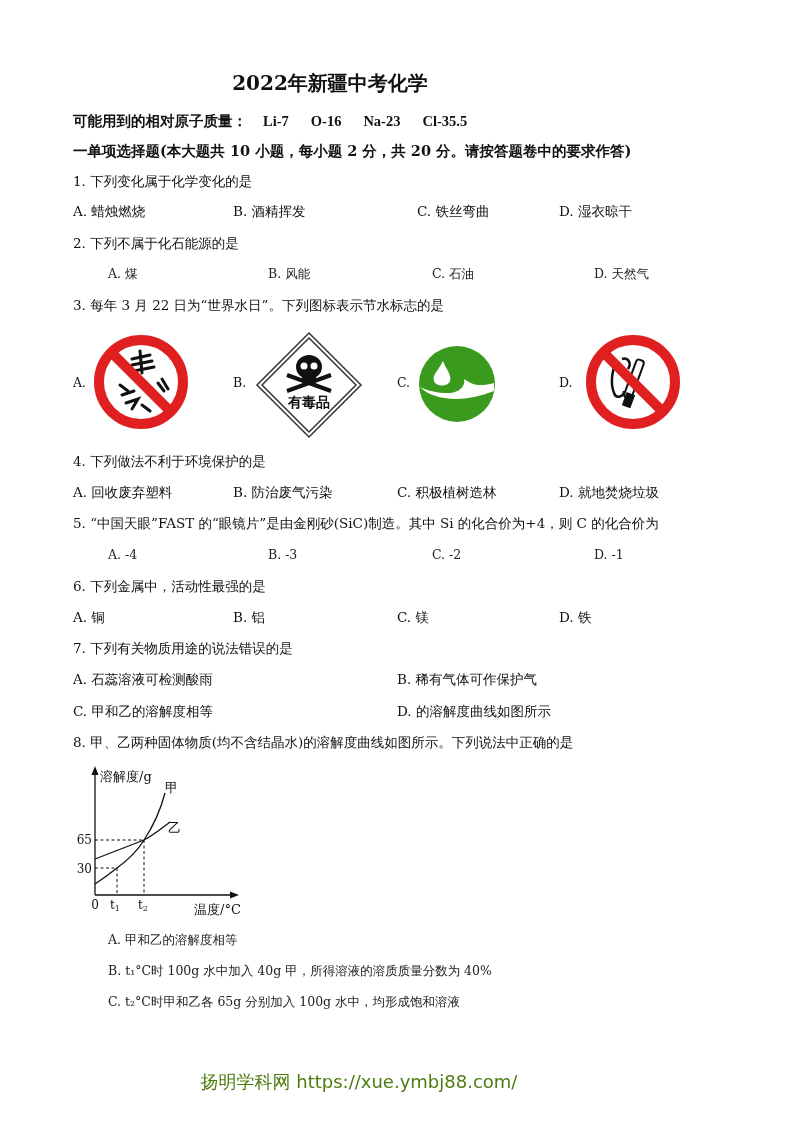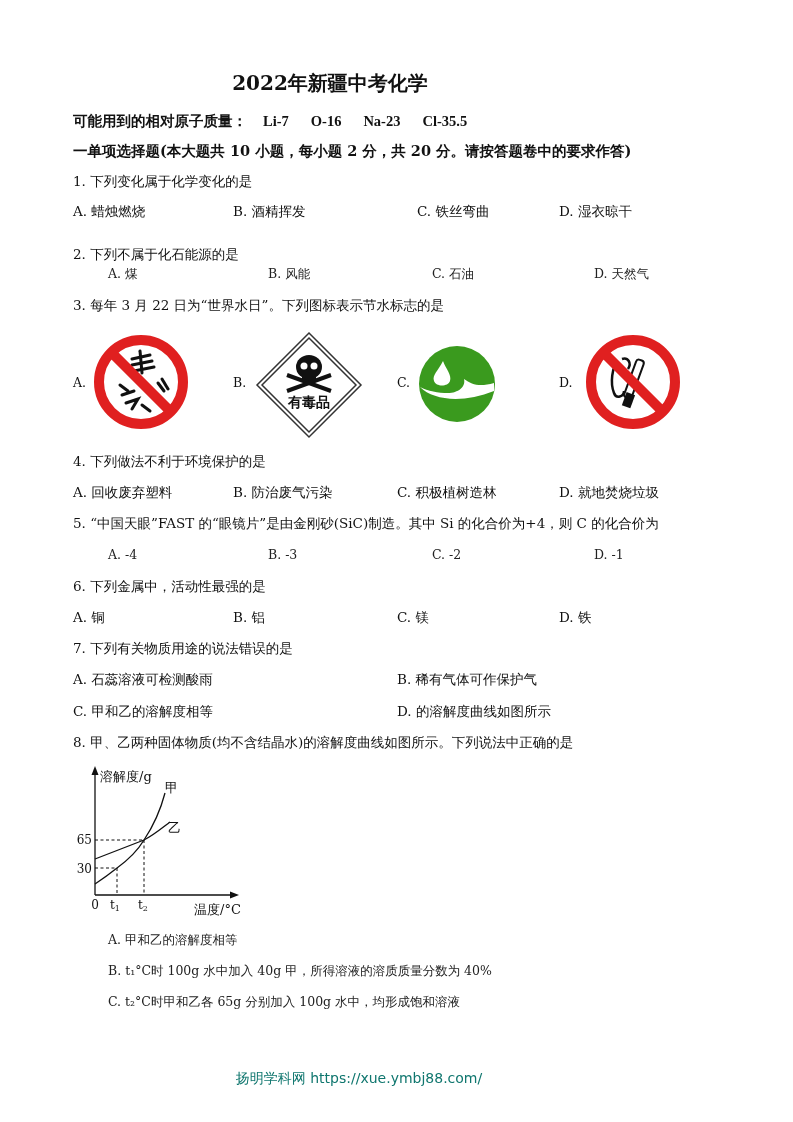--- a/index.html
+++ b/index.html
@@ -5,42 +5,42 @@
   html, body { margin: 0; padding: 0; background: #ffffff; }
   body { width: 793px; height: 1122px; position: relative; overflow: hidden;
          font-family: "DejaVu Serif", "Liberation Serif", serif; color: #111; }
   .abs { position: absolute; white-space: nowrap; }
   .title { left: 0; width: 660px; top: 70px; text-align: center; font-size: 20px; font-weight: bold; }
   .bold { font-weight: bold; font-size: 14.5px; }
   .q { font-size: 13.5px; }
   .opt { font-size: 13.5px; }
   .opt-light { font-size: 12.5px; color: #222; margin-left: 35px; }
   .atoms span { display: inline-block; margin-left: 22px; font-family: Liberation Serif, serif; }
-  .footer { left: 0; width: 718px; top: 1070px; text-align: center; font-family: "DejaVu Sans", "Liberation Sans", sans-serif; font-size: 14px; color: #0f766e; }
+  .footer { left: 0; width: 718px; top: 1070px; text-align: center; font-family: "DejaVu Sans", "Liberation Sans", sans-serif; font-size: 18px; color: #4d7c0f; }
   svg text { font-family: "DejaVu Serif", "Liberation Serif", serif; }
   .icon-label { font-size: 12.5px; }
 </style>
 </head>
 <body>
 
 <div class="abs title">2022年新疆中考化学</div>
 
 <div class="abs bold atoms" style="left:73px; top:112px;">
   <span style="margin-left:0">可能用到的相对原子质量：</span><span style="margin-left:16px">Li-7</span><span>O-16</span><span>Na-23</span><span>Cl-35.5</span>
 </div>
 
 <div class="abs bold" style="left:73px; top:142px;">一单项选择题(本大题共 10 小题，每小题 2 分，共 20 分。请按答题卷中的要求作答)</div>
 
 <div class="abs q" style="left:73px; top:173px;">1. 下列变化属于化学变化的是</div>
 <div class="abs opt" style="left:73px; top:203px;">A. 蜡烛燃烧</div>
 <div class="abs opt" style="left:233px; top:203px;">B. 酒精挥发</div>
 <div class="abs opt" style="left:397px; top:203px;margin-left:20px;">C. 铁丝弯曲</div>
 <div class="abs opt" style="left:559px; top:203px;">D. 湿衣晾干</div>
 
-<div class="abs q" style="left:73px; top:246px;">2. 下列不属于化石能源的是</div>
+<div class="abs q" style="left:73px; top:235px;">2. 下列不属于化石能源的是</div>
 <div class="abs opt-light" style="left:73px; top:266px;">A.  煤</div>
 <div class="abs opt-light" style="left:233px; top:266px;">B.  风能</div>
 <div class="abs opt-light" style="left:397px; top:266px;">C.  石油</div>
 <div class="abs opt-light" style="left:559px; top:266px;">D.  天然气</div>
 
 <div class="abs q" style="left:73px; top:297px;">3. 每年 3 月 22 日为“世界水日”。下列图标表示节水标志的是</div>
 
 <div class="abs icon-label" style="left:73px; top:375px;">A.</div>
 <svg class="abs" style="left:92px; top:333px;" width="98" height="98" viewBox="0 0 98 98">
   <circle cx="49" cy="49" r="42" fill="#fff" stroke="#e02020" stroke-width="10"></circle>

